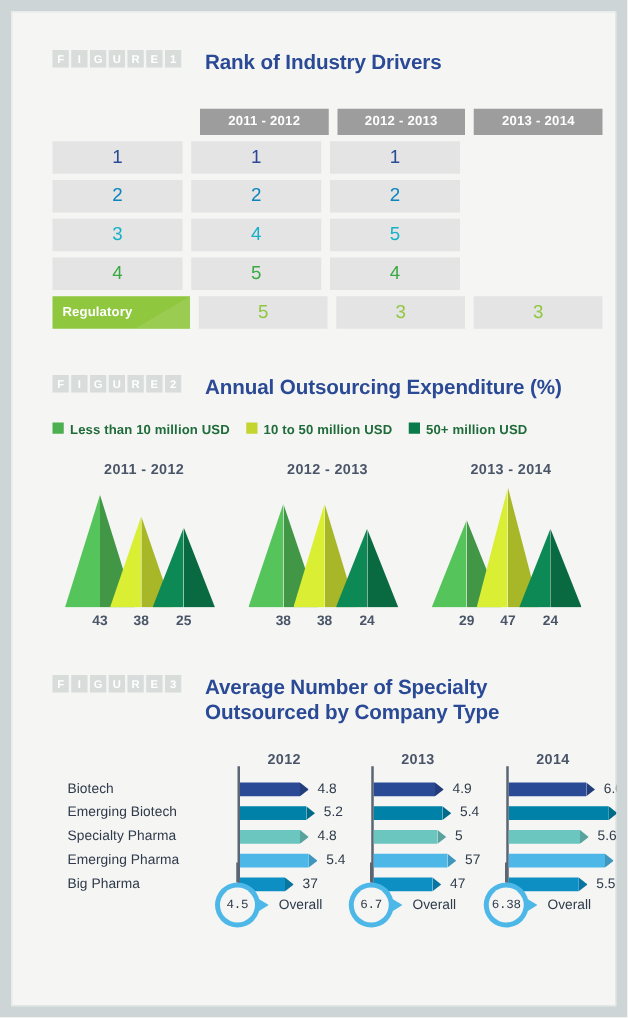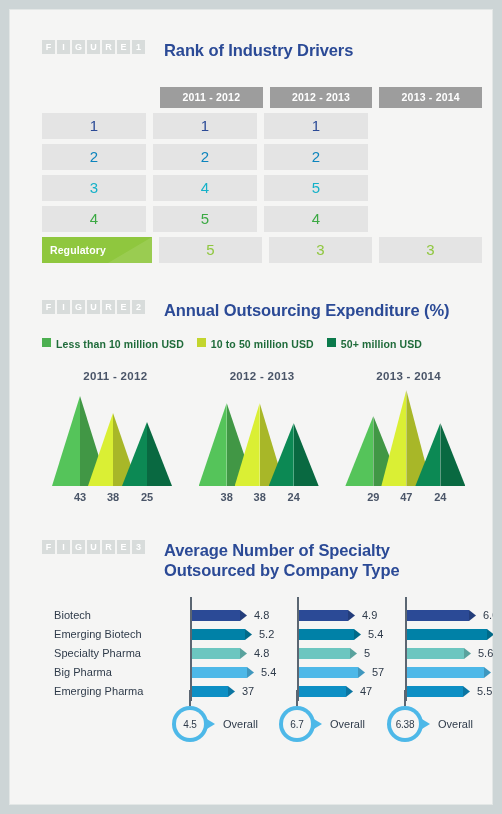--- a/index.html
+++ b/index.html
@@ -164,21 +164,21 @@
   .badge { position: absolute; display: flex; align-items: center; }
   .badge .stem {
     position: absolute; left: 17px; top: -16px;
     width: 2px; height: 16px; background: #5b6672;
   }
   .badge .ring {
     position: relative;
     width: 36px; height: 36px;
     border-radius: 50%;
     background: #4db8e8;
-    display: flex; align-items: center; justify-content: center;
+    display: flex; align-items: center; justify-content: center; font-family: Liberation Mono, monospace;
   }
   .badge .ring::before {
     content: "";
     position: absolute; left: 4px; top: 4px;
     width: 28px; height: 28px;
     border-radius: 50%;
     background: #f5f5f4;
   }
   .badge .ring .num {
     position: relative;
@@ -356,27 +356,32 @@
             <span class="tile">I</span>
             <span class="tile">G</span>
             <span class="tile">U</span>
             <span class="tile">R</span>
             <span class="tile">E</span>
             <span class="tile">3</span>
           </span>
       <span class="fig-title">Average Number of Specialty Outsourced by Company Type</span>
     </div>
     <div id="fig3-chart">
+      <div class="yearrow" id="fig3-years">
+            <div class="yearlb" style="left: 172px;">2012</div>
+            <div class="yearlb" style="left: 279px;">2013</div>
+            <div class="yearlb" style="left: 387px;">2014</div>
+          </div>
       <div class="barsblock" id="fig3-bars" style="height: 100px;">
         <div class="rowlabels" id="fig3-rowlabels">
               <div>Biotech</div>
               <div>Emerging Biotech</div>
               <div>Specialty Pharma</div>
+              <div>Emerging Pharma</div>
               <div>Big Pharma</div>
-              <div>Emerging Pharma</div>
             </div>
       <div class="grp" style="left: 148px;">
               <div class="axis"></div>
               <div class="brow">
                 <div class="bar" style="width: 55px;">
                   <div class="body" style="width: 48px; background: rgb(43, 74, 150);"></div>
                   <div class="tip" style="background: rgb(35, 61, 123);"></div>
                 </div>
                 <div class="bval" style="left: 64px;">4.8</div>
               </div>

